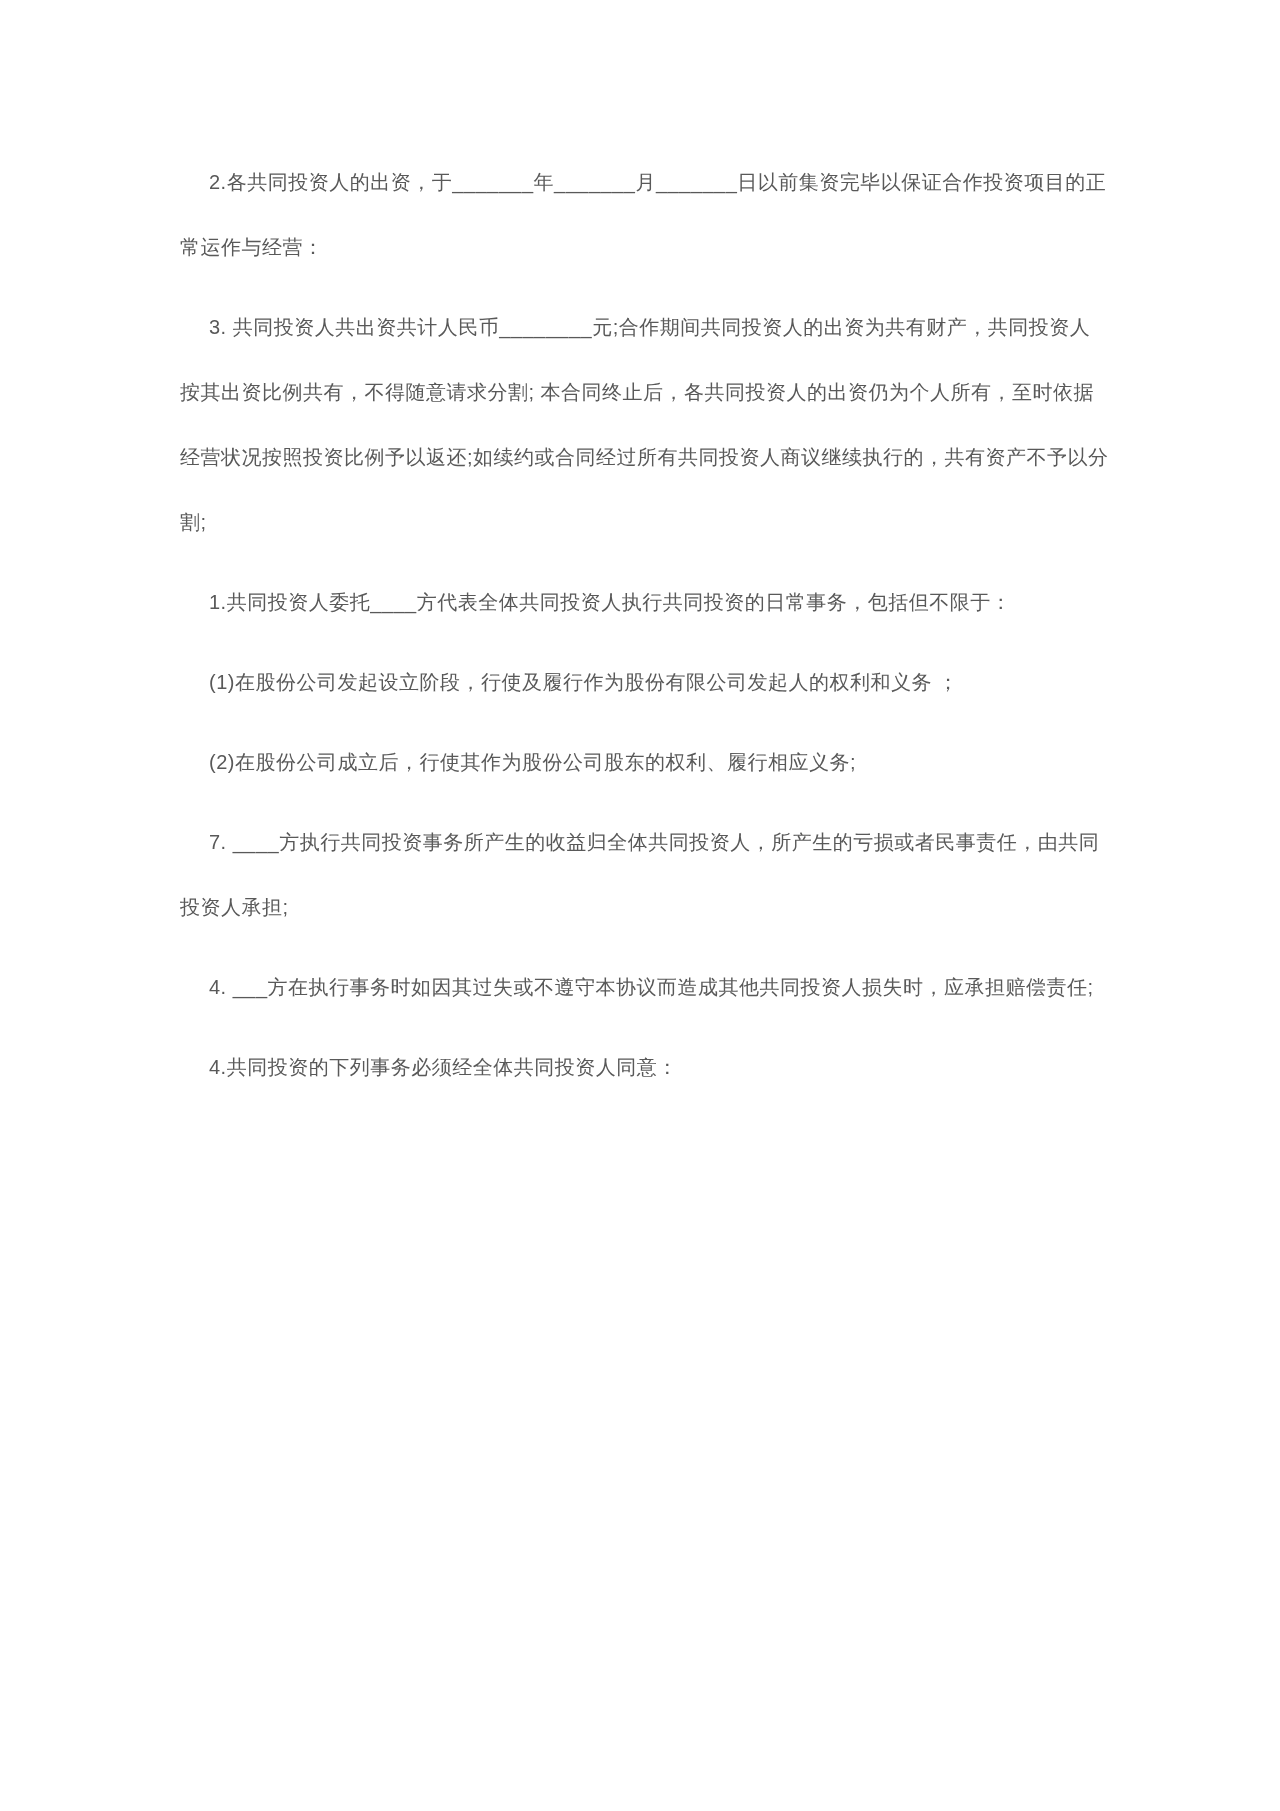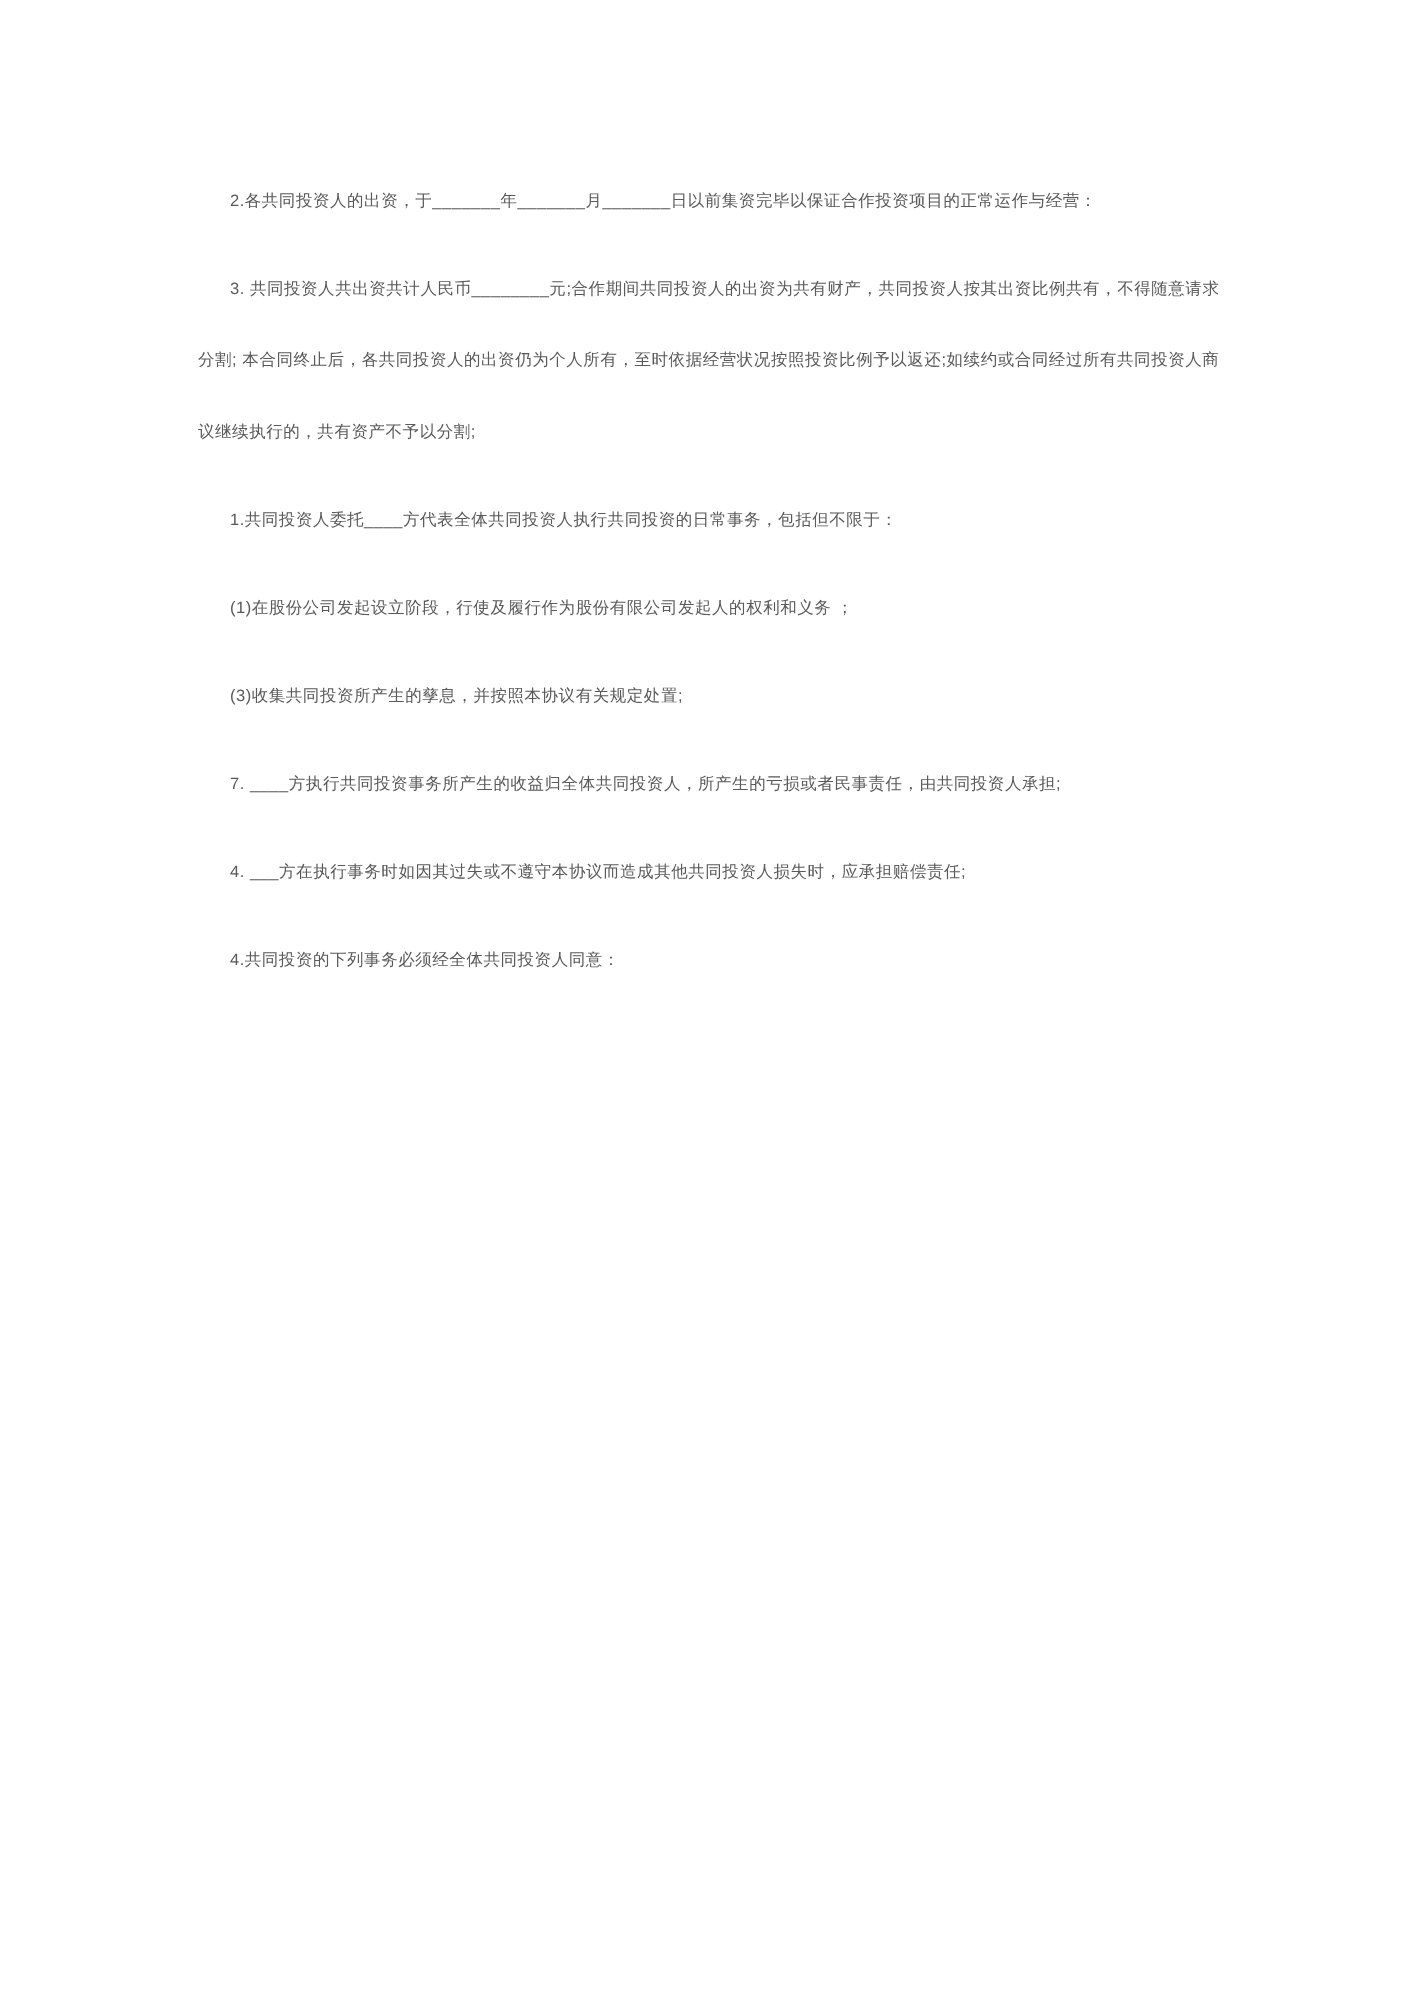--- a/index.html
+++ b/index.html
@@ -15,34 +15,34 @@
   .page {
     box-sizing: border-box;
     width: 1280px;
     min-height: 1811px;
     padding: 150px 170px 60px 180px;
     background: #ffffff;
   }
   .para {
     margin: 0 0 15px 0;
     font-family: "Liberation Sans", "DejaVu Sans", sans-serif;
-    font-size: 15px;
+    font-size: 20px;
     line-height: 65px;
     letter-spacing: 0.5px;
     color: #595959;
     text-indent: 29px;
     text-align: left;
     word-break: break-all;
   }
 </style>
 </head>
 <body>
 
 <div class="page">
   <p class="para">2.各共同投资人的出资，于_______年_______月_______日以前集资完毕以保证合作投资项目的正常运作与经营：</p>
   <p class="para">3. 共同投资人共出资共计人民币________元;合作期间共同投资人的出资为共有财产，共同投资人按其出资比例共有，不得随意请求分割; 本合同终止后，各共同投资人的出资仍为个人所有，至时依据经营状况按照投资比例予以返还;如续约或合同经过所有共同投资人商议继续执行的，共有资产不予以分割;</p>
   <p class="para">1.共同投资人委托____方代表全体共同投资人执行共同投资的日常事务，包括但不限于：</p>
   <p class="para">(1)在股份公司发起设立阶段，行使及履行作为股份有限公司发起人的权利和义务 ；</p>
-  <p class="para">(3)收集共同投资所产生的孳息，并按照本协议有关规定处置;</p>
+  <p class="para">(2)在股份公司成立后，行使其作为股份公司股东的权利、履行相应义务;</p>
   <p class="para">7. ____方执行共同投资事务所产生的收益归全体共同投资人，所产生的亏损或者民事责任，由共同投资人承担;</p>
   <p class="para">4. ___方在执行事务时如因其过失或不遵守本协议而造成其他共同投资人损失时，应承担赔偿责任;</p>
   <p class="para">4.共同投资的下列事务必须经全体共同投资人同意：</p>
 </div>
 
 </body></html>

